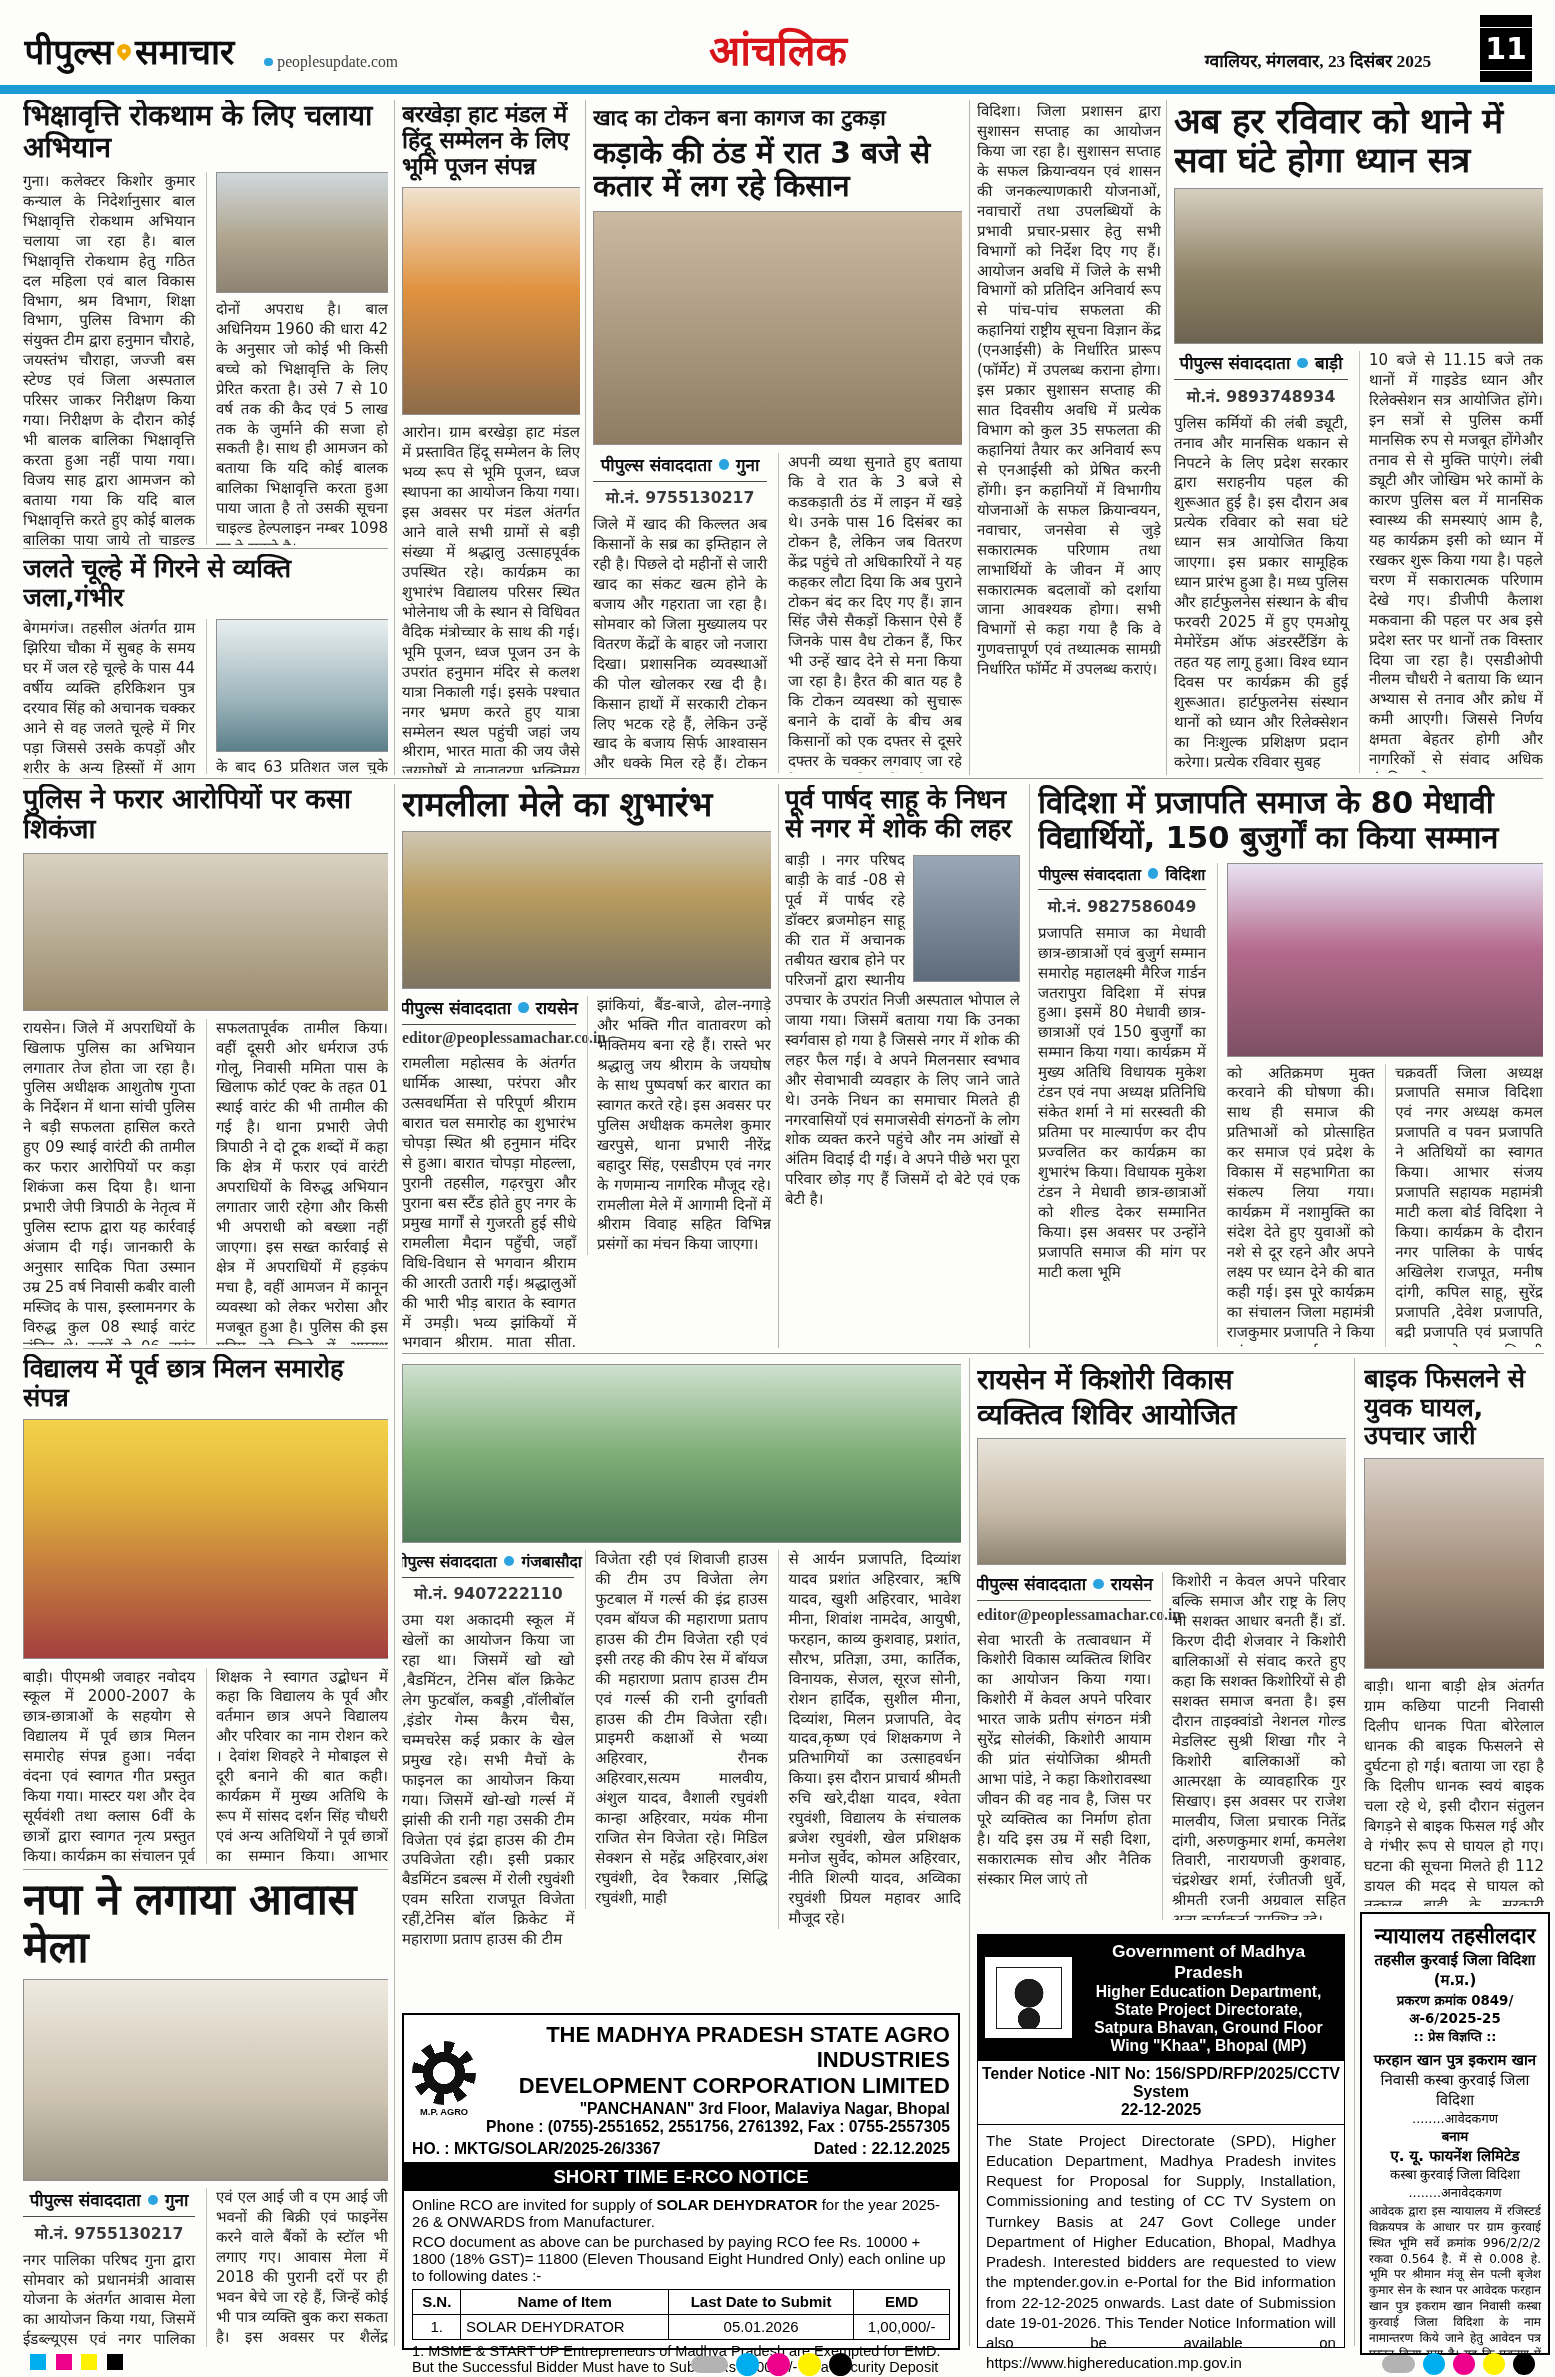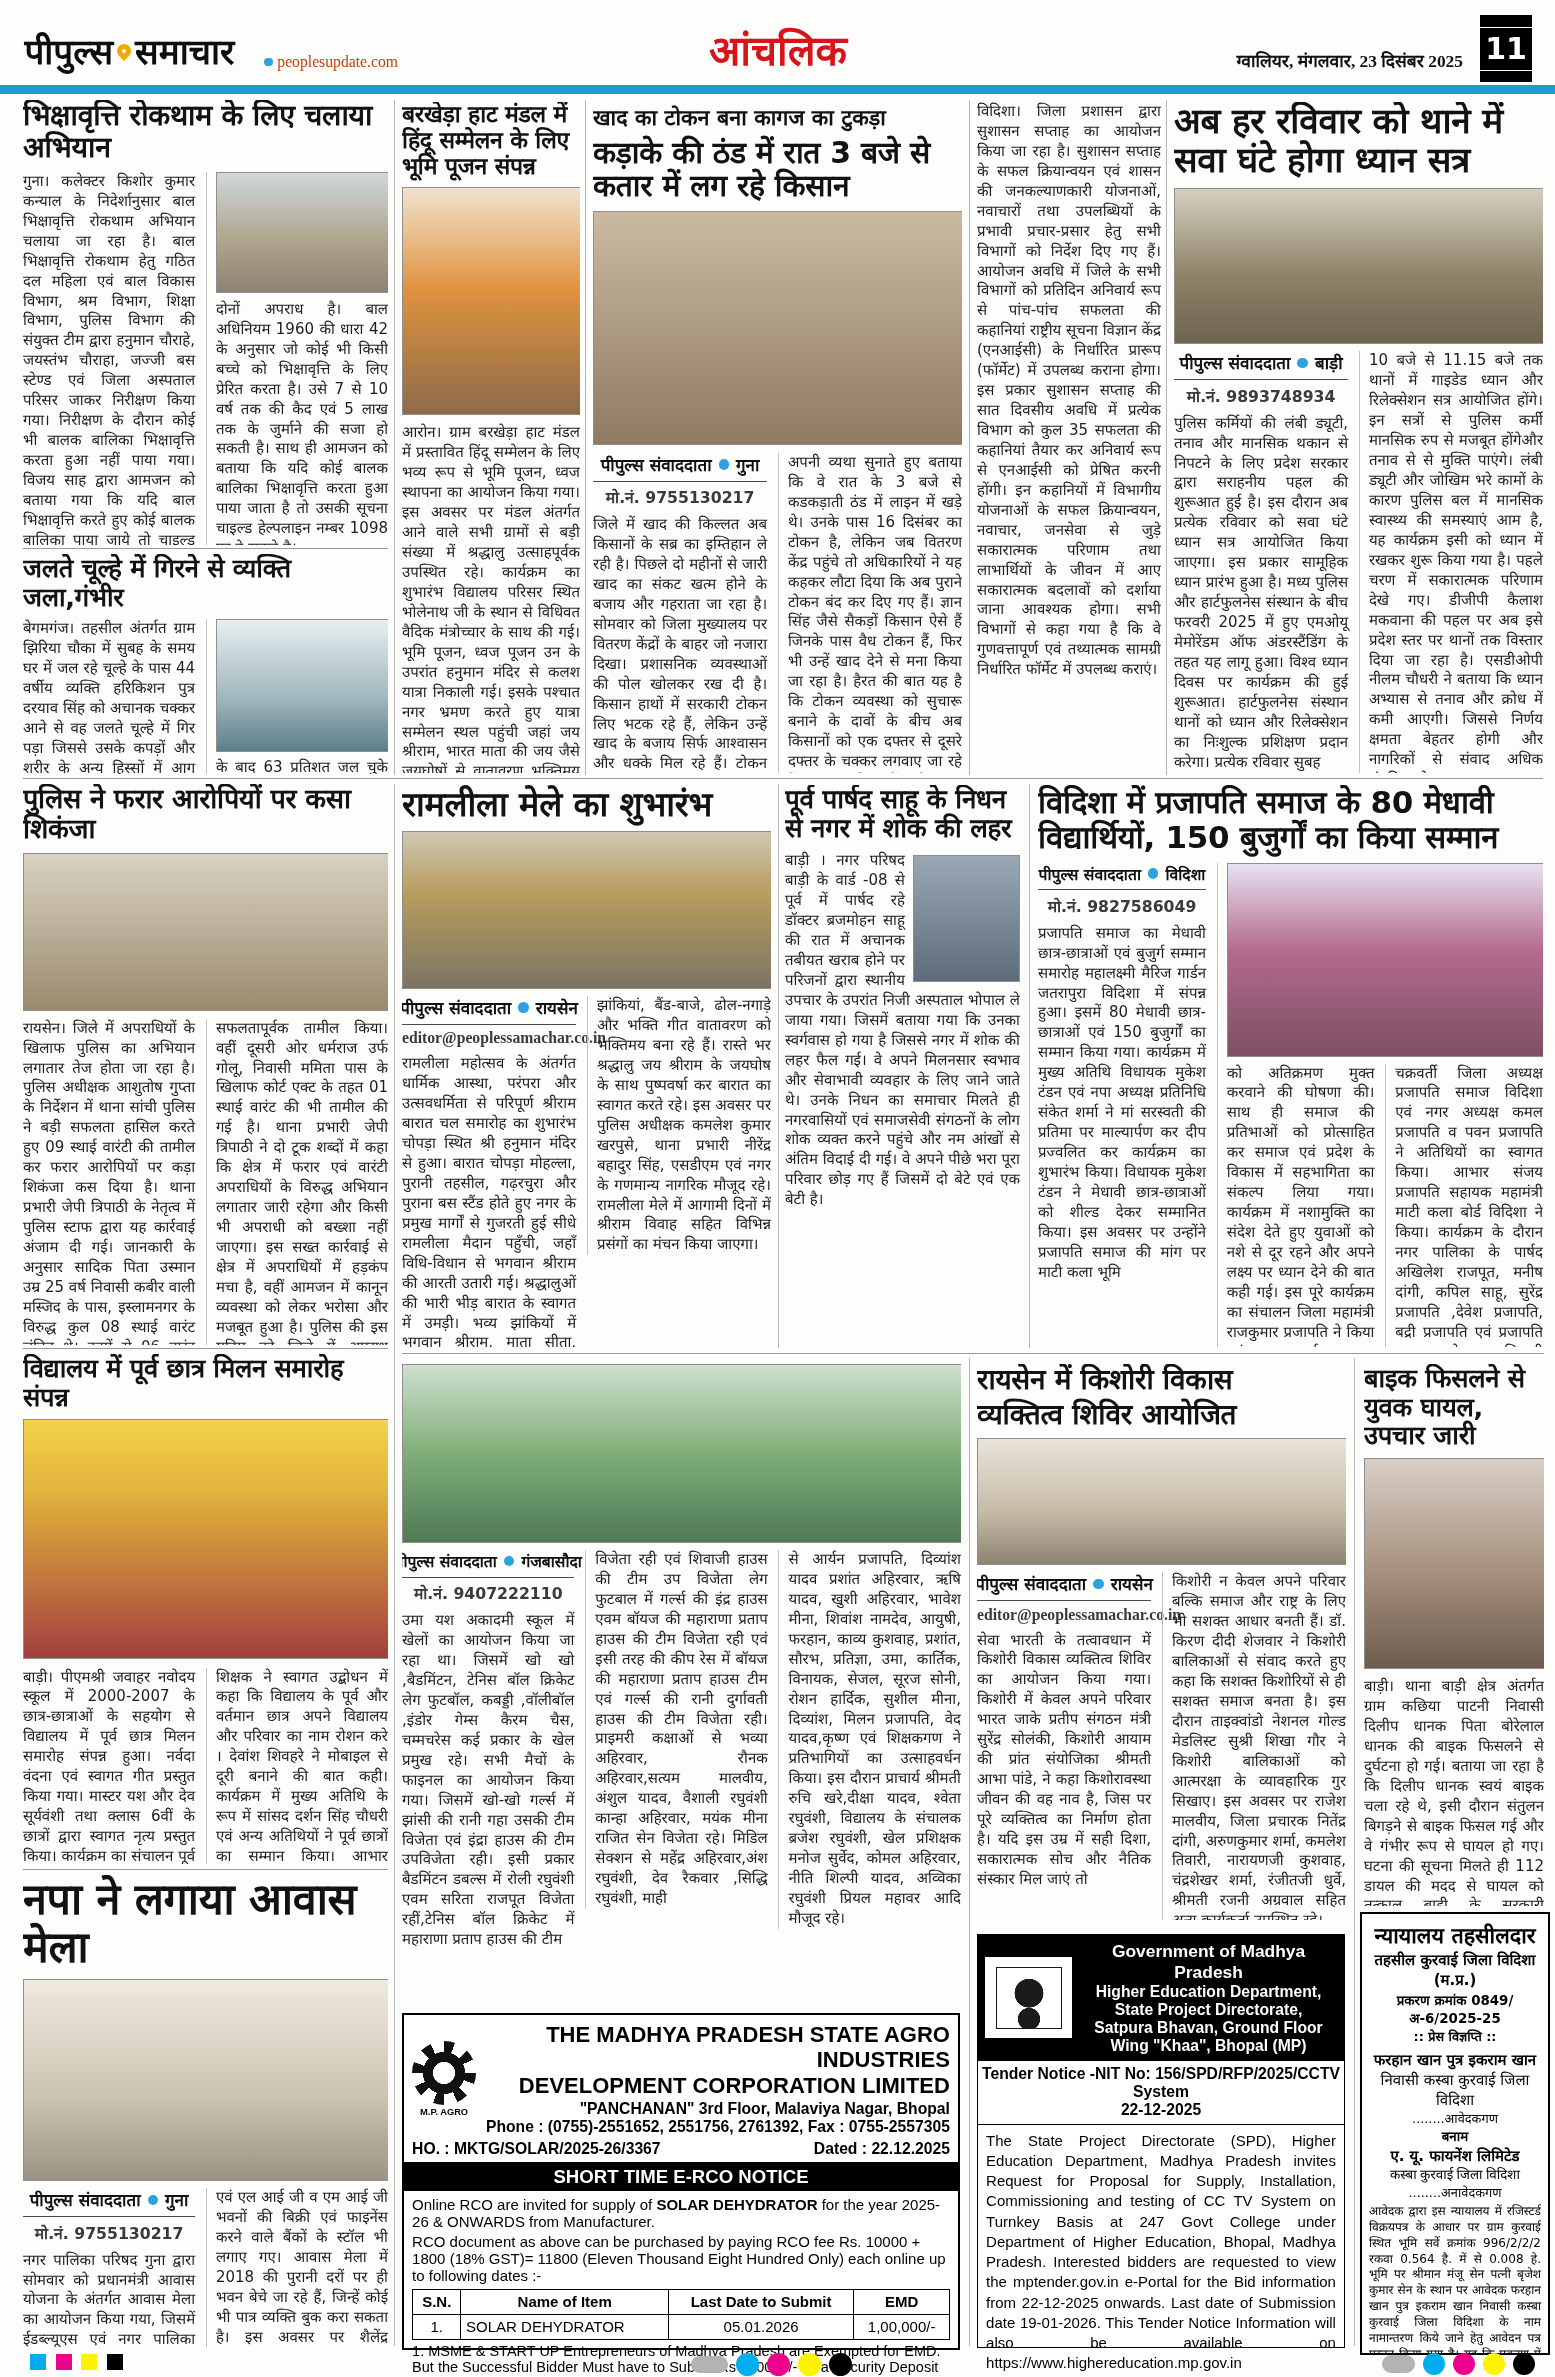--- a/index.html
+++ b/index.html
@@ -14,24 +14,24 @@
   .byline{display:flex;align-items:center;justify-content:center;gap:7px;font-weight:bold;font-size:17px;color:#111;border-bottom:1.2px solid #4a4a4a;padding-bottom:4.6px;margin-bottom:2.3px;white-space:nowrap;}
   .bydot{width:10.5px;height:10.5px;border-radius:50%;background:#2aa3df;flex:0 0 auto;}
   .contact{font-size:15.7px;color:#3a3a3a;text-align:center;padding:2.3px 0 7px 0;font-weight:bold;}
   .rule-h{background:#9a9a9a;height:1.2px;}
   .rule-v{background:#b5b5b5;width:1.2px;}
   .kicker{font-weight:800;font-size:21.5px;color:#121212;margin:0 0 4.6px 0;}
   
   .masthead{display:flex;align-items:center;gap:4px;font-size:35px;font-weight:800;color:#0d0d0d;}
   .pin{width:14px;height:14px;background:#f2a900;border-radius:50% 50% 50% 0;transform:rotate(-45deg);position:relative;flex:0 0 auto;}
   .pin::after{content:"";position:absolute;left:4.6px;top:4.6px;width:4.6px;height:4.6px;border-radius:50%;background:#fff;}
-  .site{display:flex;align-items:center;gap:4.6px;font-size:15.7px;color:#c2410c;font-family:"Liberation Serif","DejaVu Serif",serif;}
+  .site{display:flex;align-items:center;gap:4.6px;font-size:15.7px;color:#404040;font-family:"Liberation Serif","DejaVu Serif",serif;}
   .sitedot{width:8.7px;height:8.7px;border-radius:50%;background:#2aa3df;}
   .section-title{font-size:41px;font-weight:800;color:#d7141a;text-align:center;}
-  .edition{font-size:17.4px;font-weight:bold;color:#111;text-align:right;font-family:"Liberation Serif","DejaVu Serif",serif;}
+  .edition{font-size:17.4px;font-weight:bold;color:#111;text-align:center;font-family:"Liberation Serif","DejaVu Serif",serif;}
   .pagenum{background:#000;display:flex;align-items:center;justify-content:center;}
   .pagenum span{color:#fff;font-size:30px;font-weight:bold;border:1.7px solid #fff;padding:3.5px 8.1px;}
   .bluebar{background:#1d9bd5;}
   
   .adbox{border:2.3px solid #000;background:#fff;font-family:"Liberation Sans","DejaVu Sans",sans-serif;color:#000;}
   .adbar{background:#000;color:#fff;text-align:center;font-weight:bold;}
   .adtable{width:100%;border-collapse:collapse;}
   .adtable th,.adtable td{border:1.2px solid #000;font-size:15px;padding:3.5px 4.6px;text-align:center;}
   .adtable th{font-weight:bold;}
   .courtbox{border:2.3px solid #000;background:#fff;padding:5.8px 7px;color:#000;}

